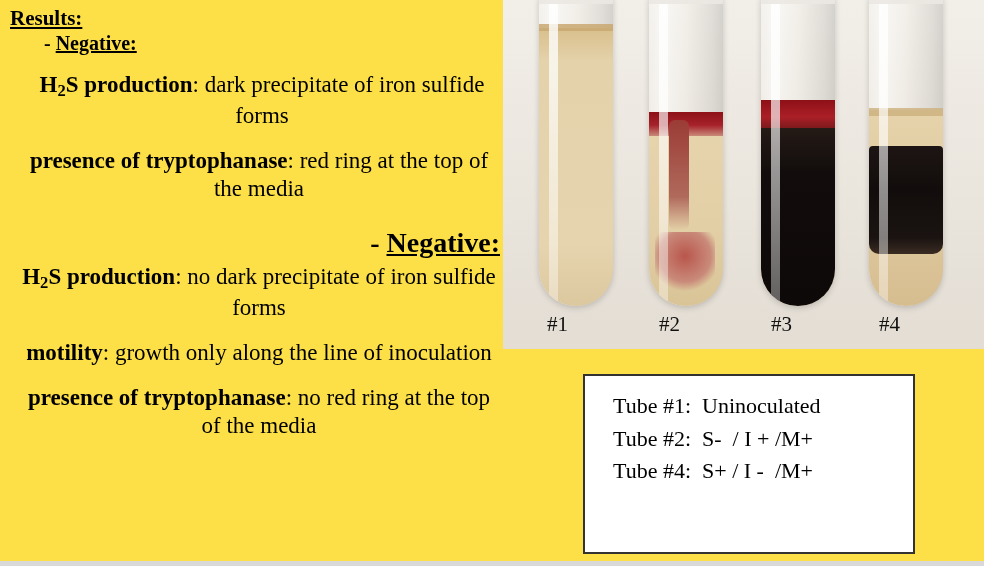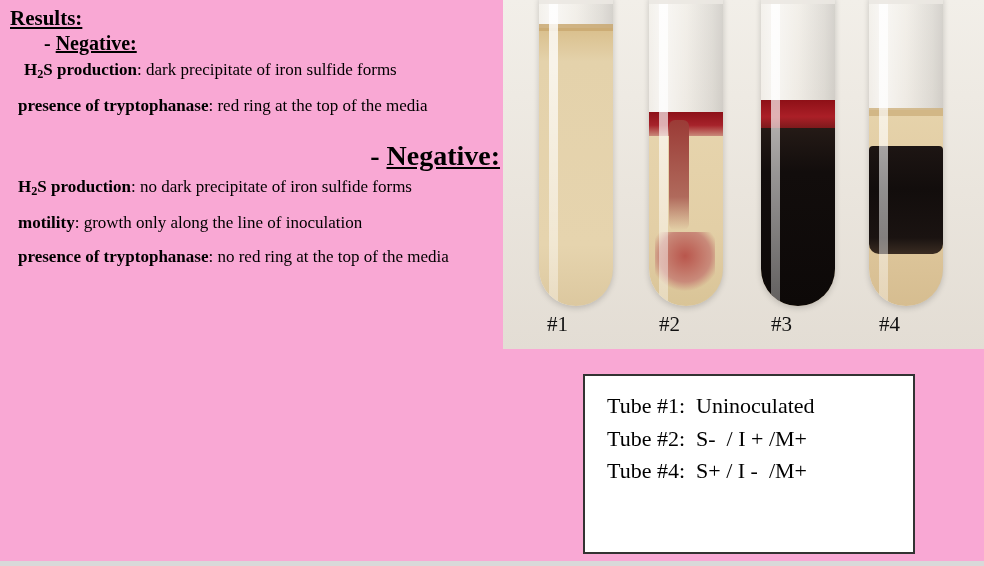--- a/index.html
+++ b/index.html
@@ -12,21 +12,21 @@
     background: #ffffff;
     font-family: "Liberation Serif", serif;
     overflow: hidden;
     position: relative;
   }
   .slide {
     position: absolute;
     left: 0; top: 0;
     width: 984px;
     height: 566px;
-    background: #f9a8d4;
+    background: #fde047;
     box-sizing: border-box;
     border-bottom: 5px solid #d9d9d9;
   }
 
   
   .text-col {
     position: absolute;
     left: 10px;
     top: 6px;
     width: 490px;
@@ -53,24 +53,25 @@
     font-size: 28px;
     font-weight: bold;
     margin: 0 0 0 8px;
     line-height: 1.15;
     text-align: right;
   }
   .neg-subhead .u {
     text-decoration: underline;
   }
   .para {
-    font-size: 17px;
+    font-size: 23px;
     line-height: 1.25;
-    margin: 4px 0 13px 8px;
+    margin: 16px 0 13px 8px;
     color: #000;
+    text-align: center;
   }
   .para.first {
     margin-left: 14px;
   }
   .para b {
     font-weight: bold;
   }
   sub {
     font-size: 0.72em;
     vertical-align: -0.25em;
@@ -147,21 +148,21 @@
   
   .legend {
     position: absolute;
     left: 583px;
     top: 374px;
     width: 332px;
     height: 180px;
     border: 2px solid #333;
     background: #fff;
     box-sizing: border-box;
-    padding: 14px 0 0 22px;
+    padding: 14px 0 0 28px;
   }
   .legend-line {
     font-size: 22px;
     line-height: 1.48;
     color: #000;
     white-space: pre;
   }
 </style>
 </head>
 <body>

